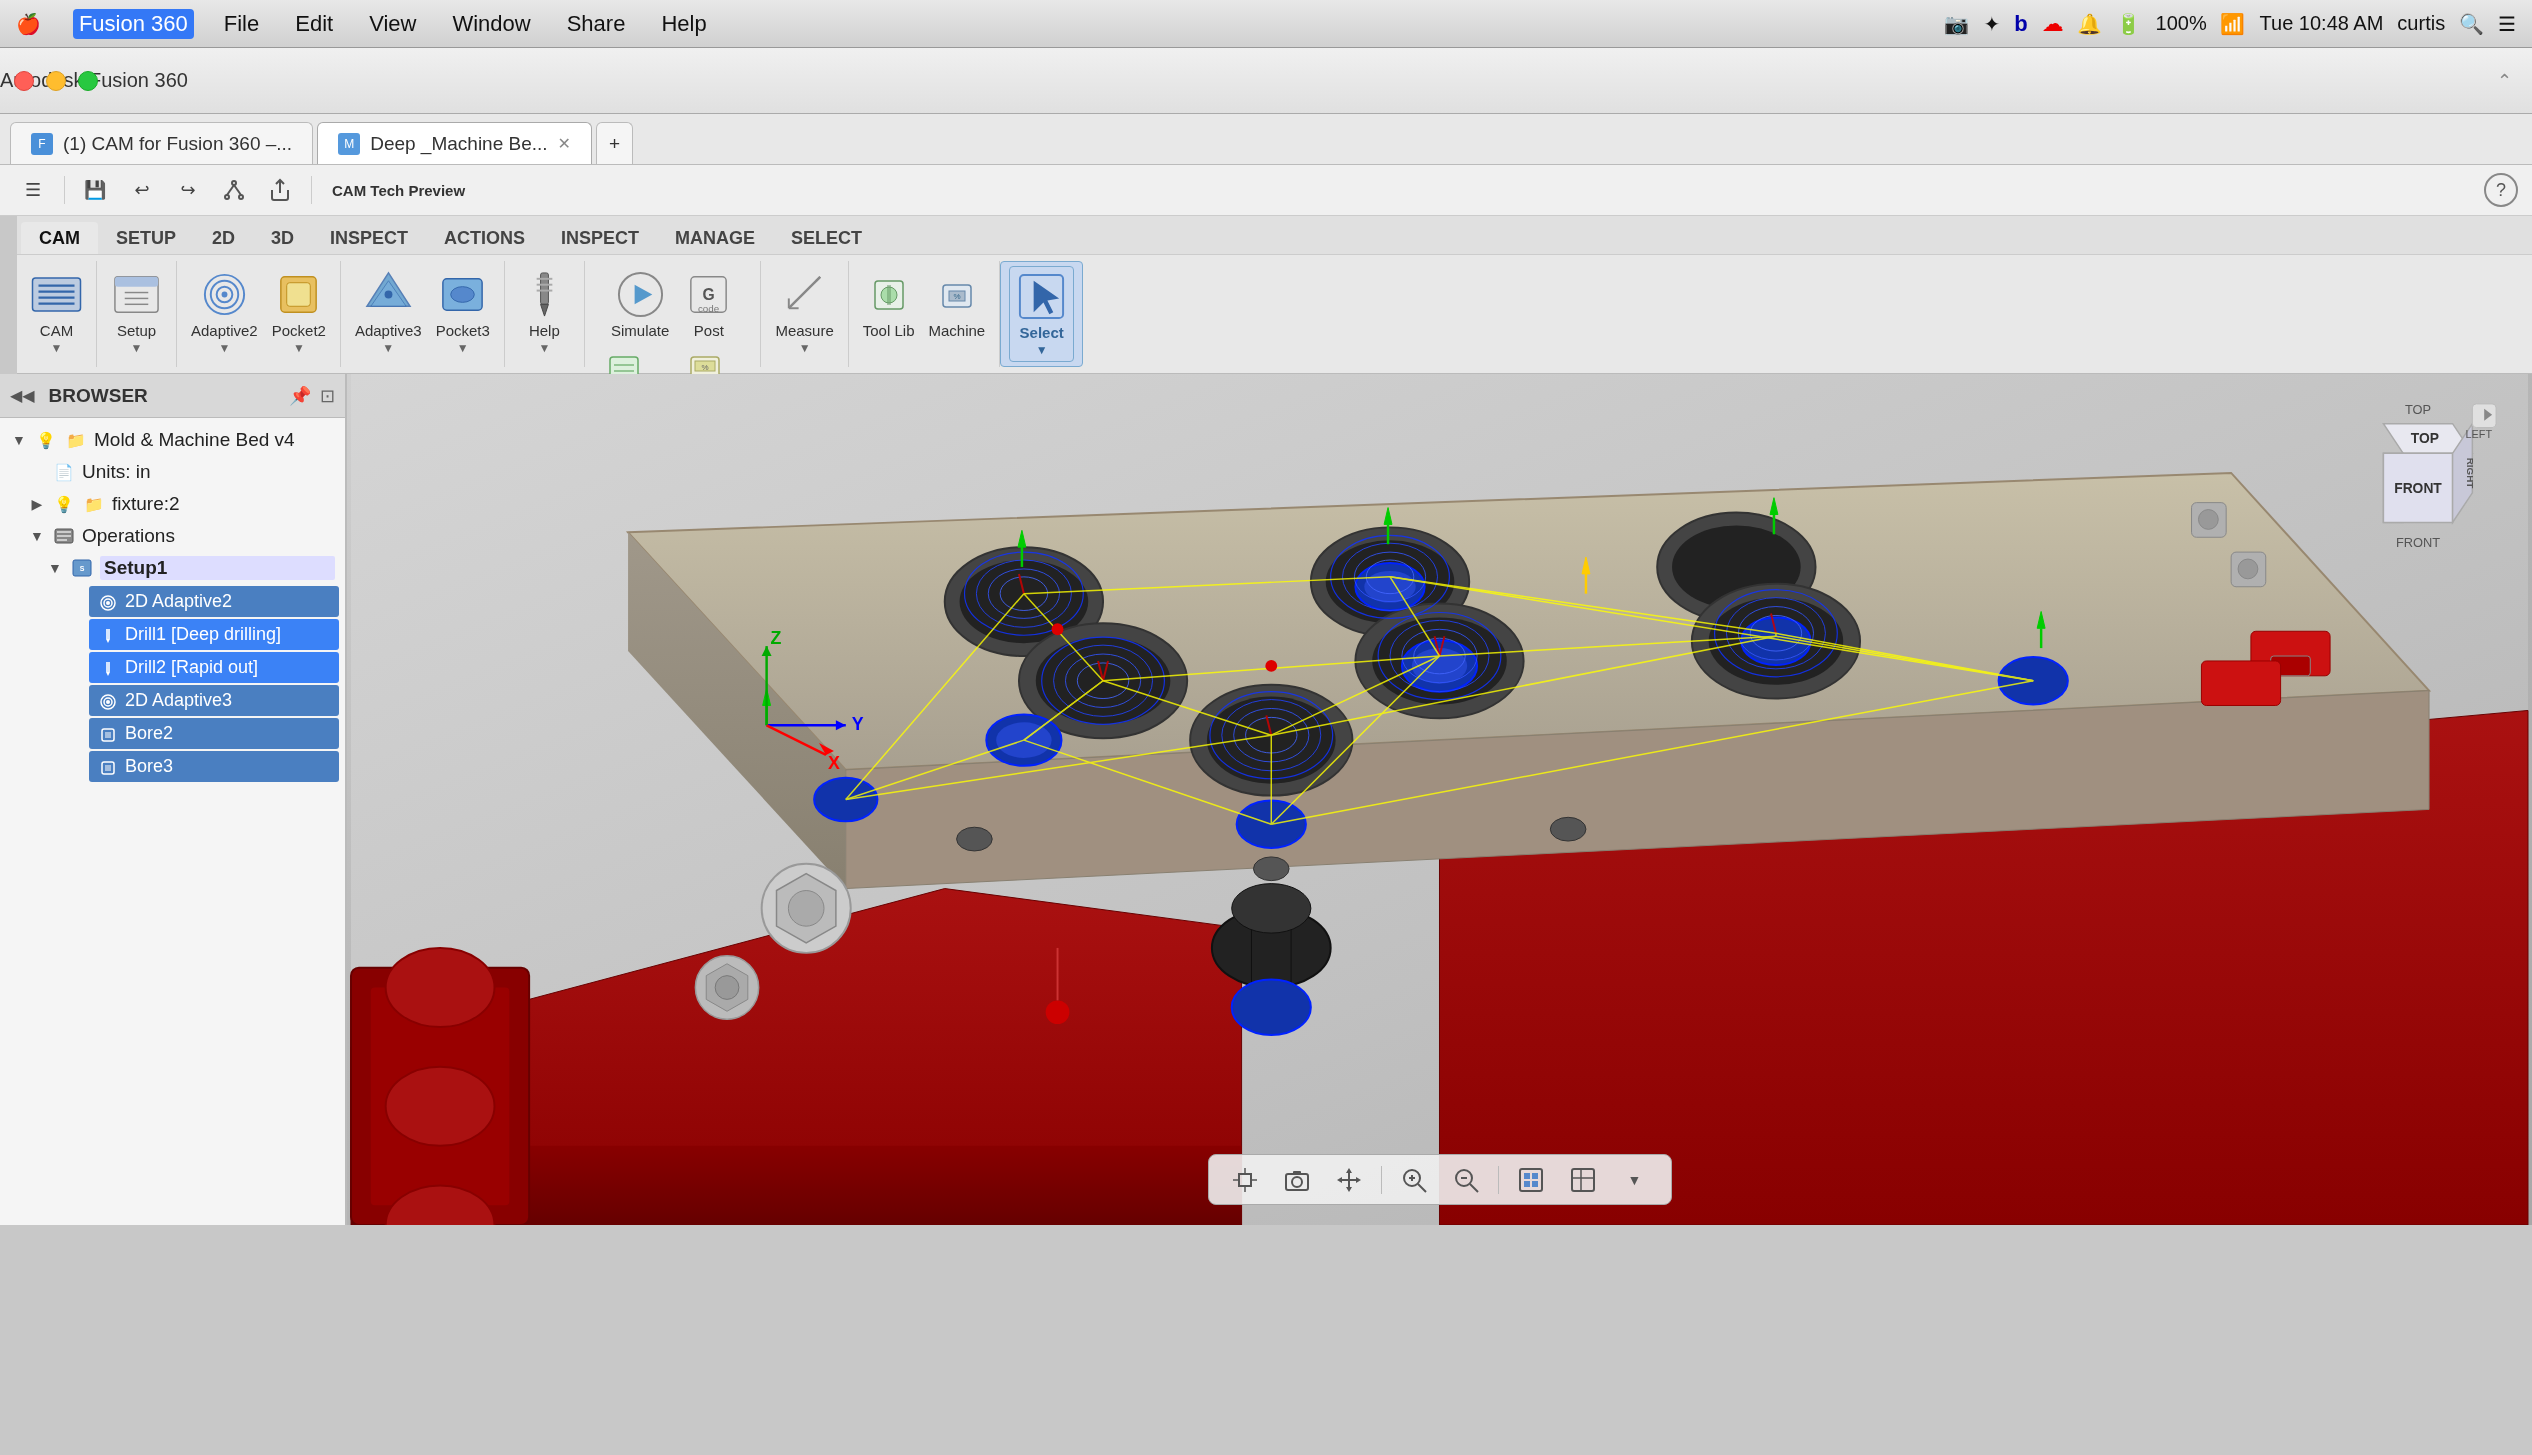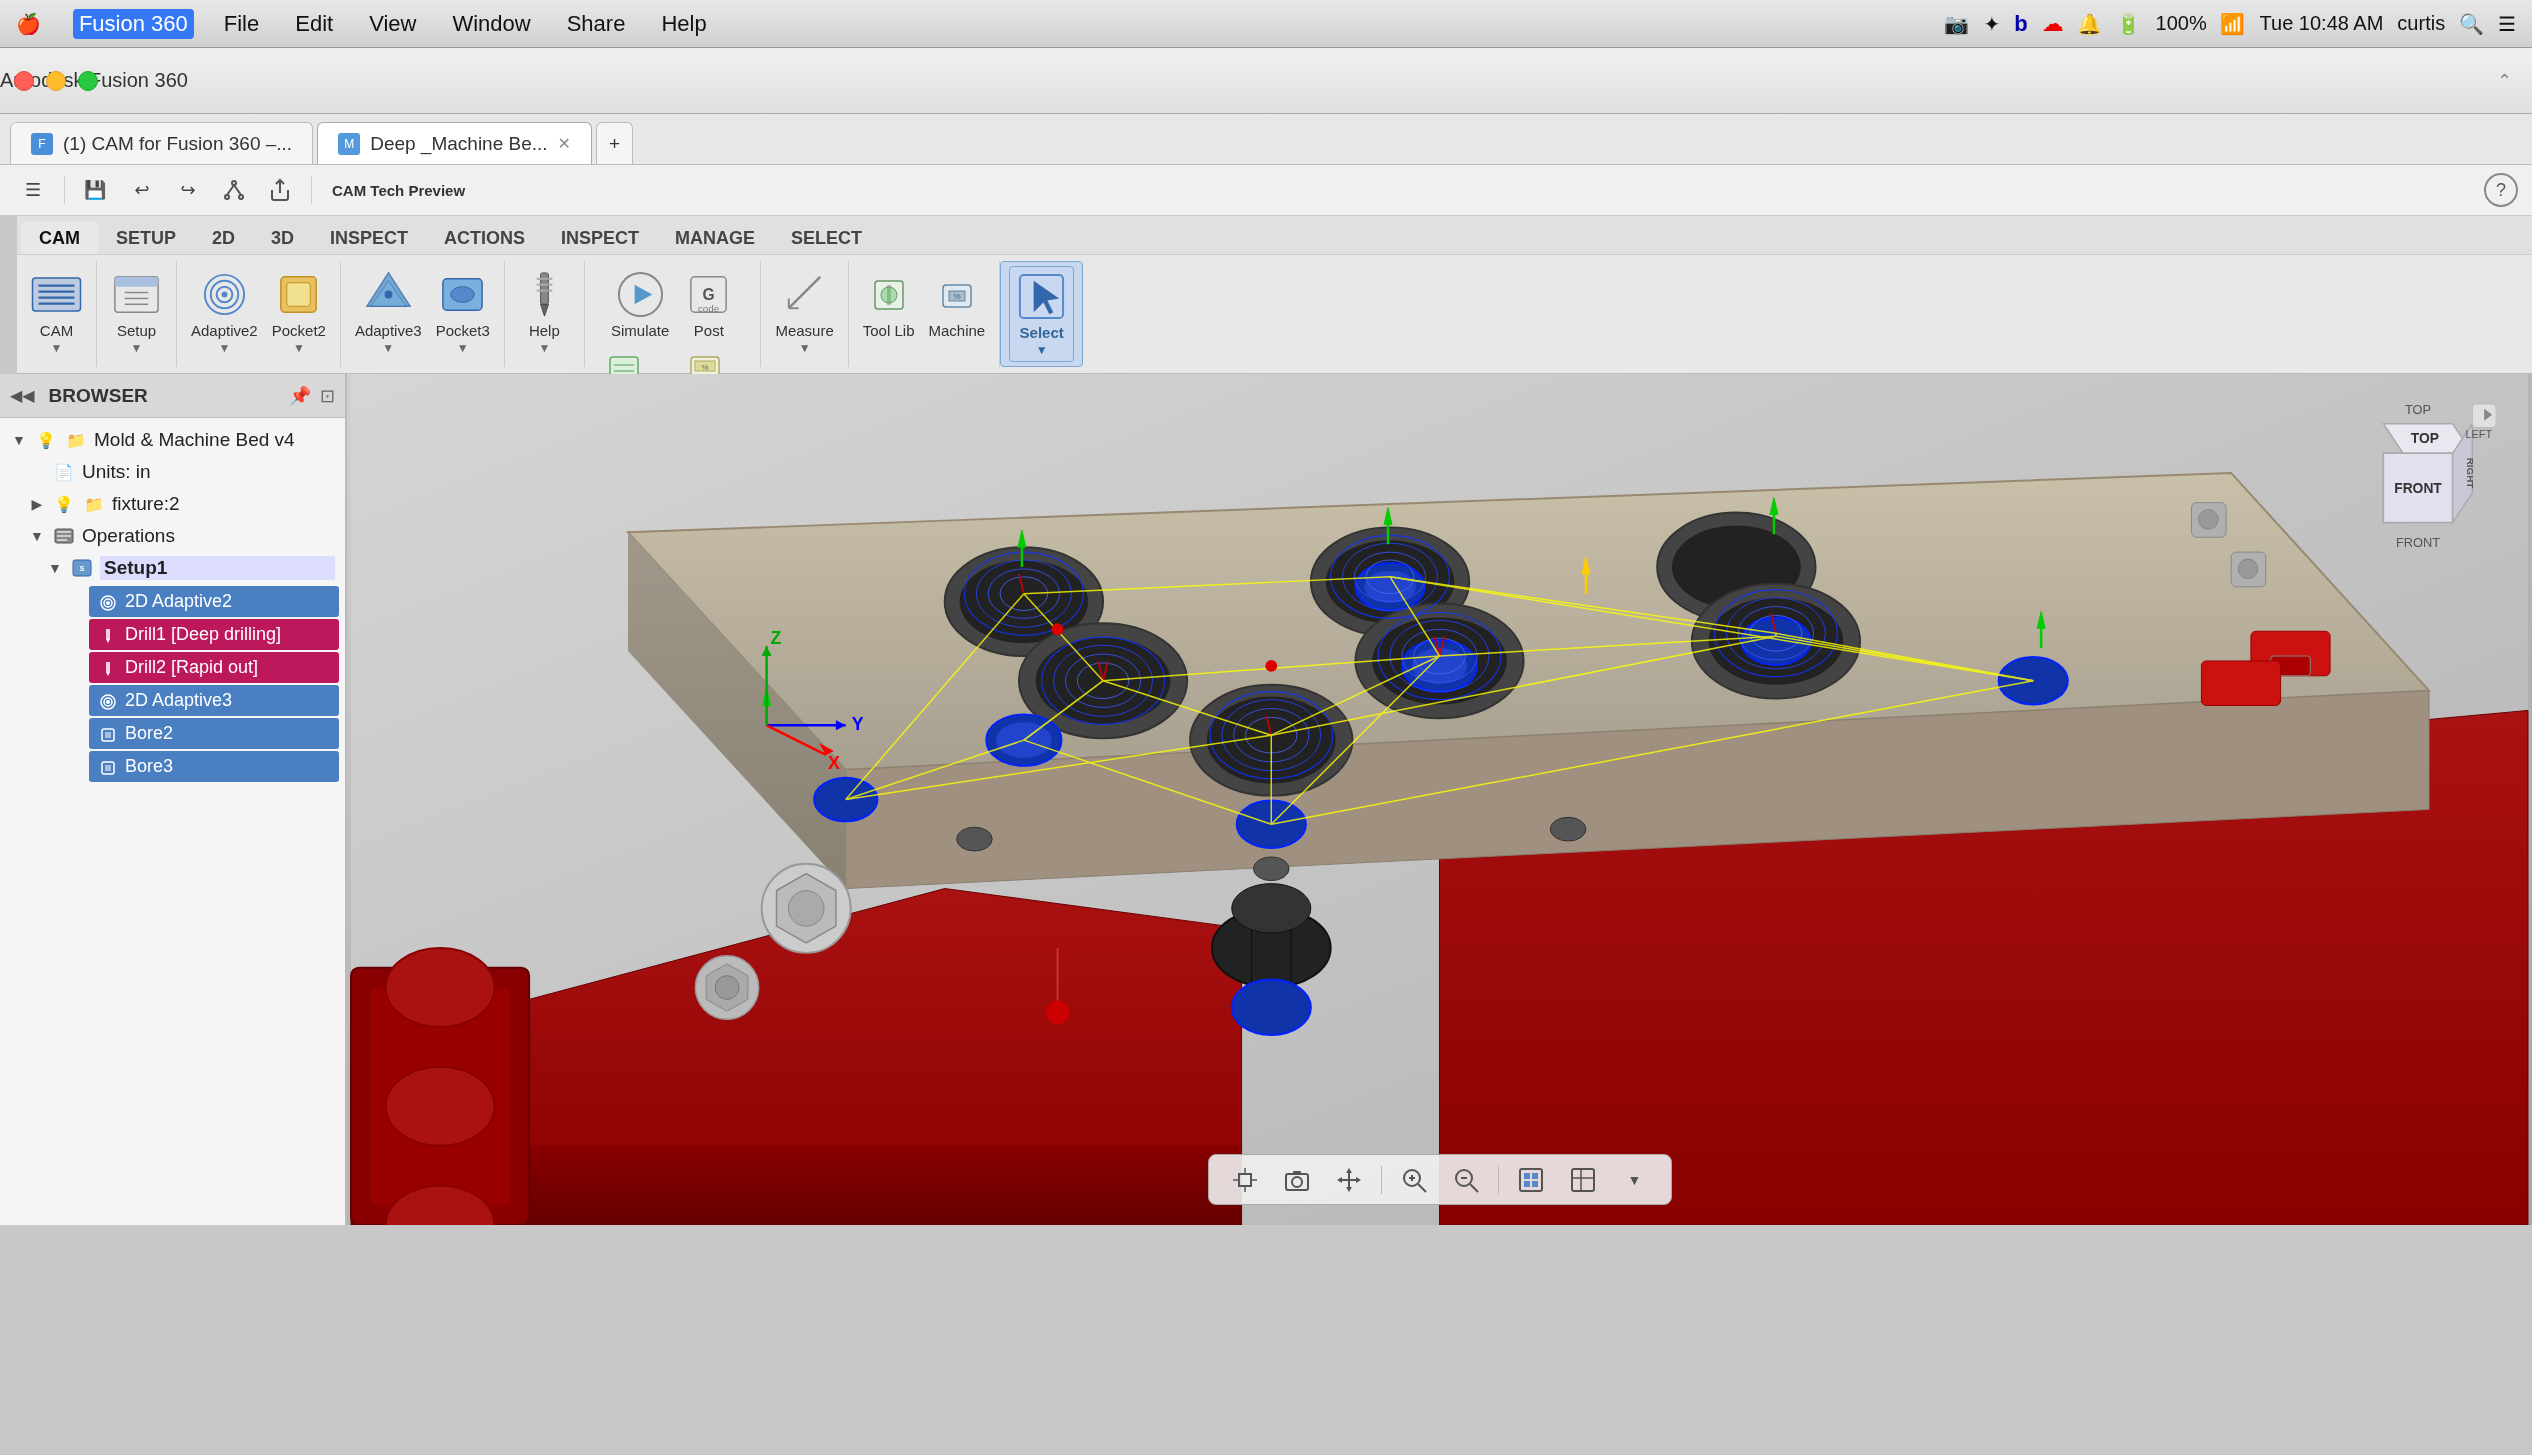--- a/index.html
+++ b/index.html
@@ -314,21 +314,21 @@
       display: flex;
       align-items: flex-end;
       margin: 2px 6px 2px 89px;
       padding: 5px 10px;
       font-size: 18px;
       border-radius: 3px;
       cursor: pointer;
       gap: 8px;
     }
     .op-item.adaptive { background: #4a7fc1; color: white; }
-    .op-item.drill { background: #be185d; color: white; }
+    .op-item.drill { background: #3b82f6; color: white; }
     .op-item.bore { background: #4a7fc1; color: white; }
 
     
     #viewport {
       flex: 1;
       background: linear-gradient(160deg, #d0d0d0 0%, #b8b8b8 40%, #a8a8a8 100%);
       position: relative;
       overflow: hidden;
     }
 

